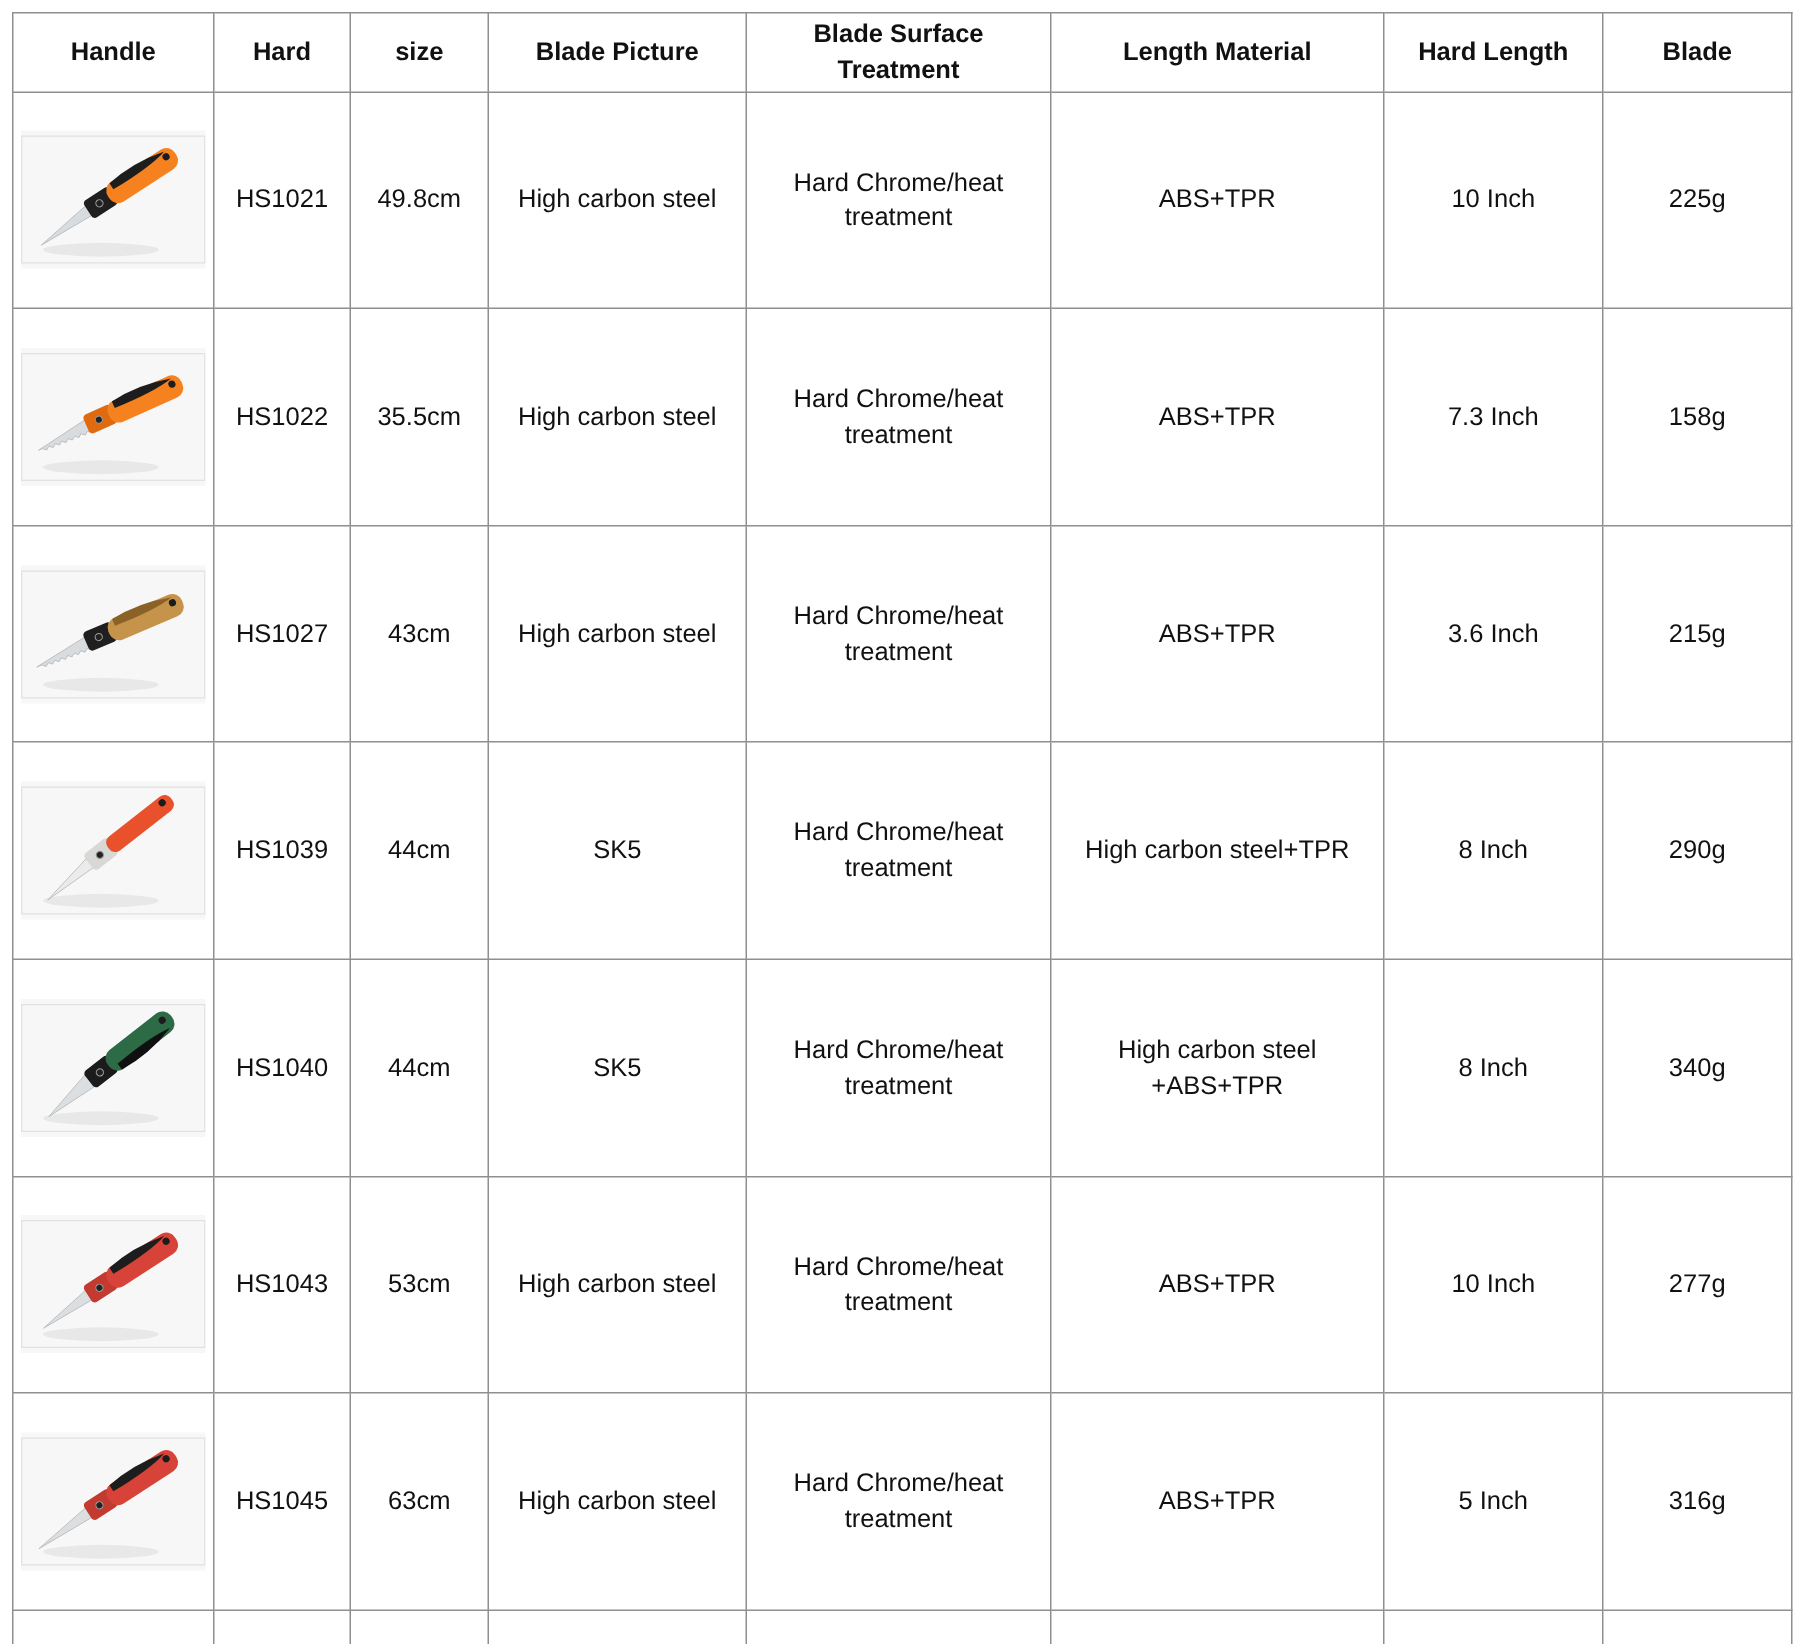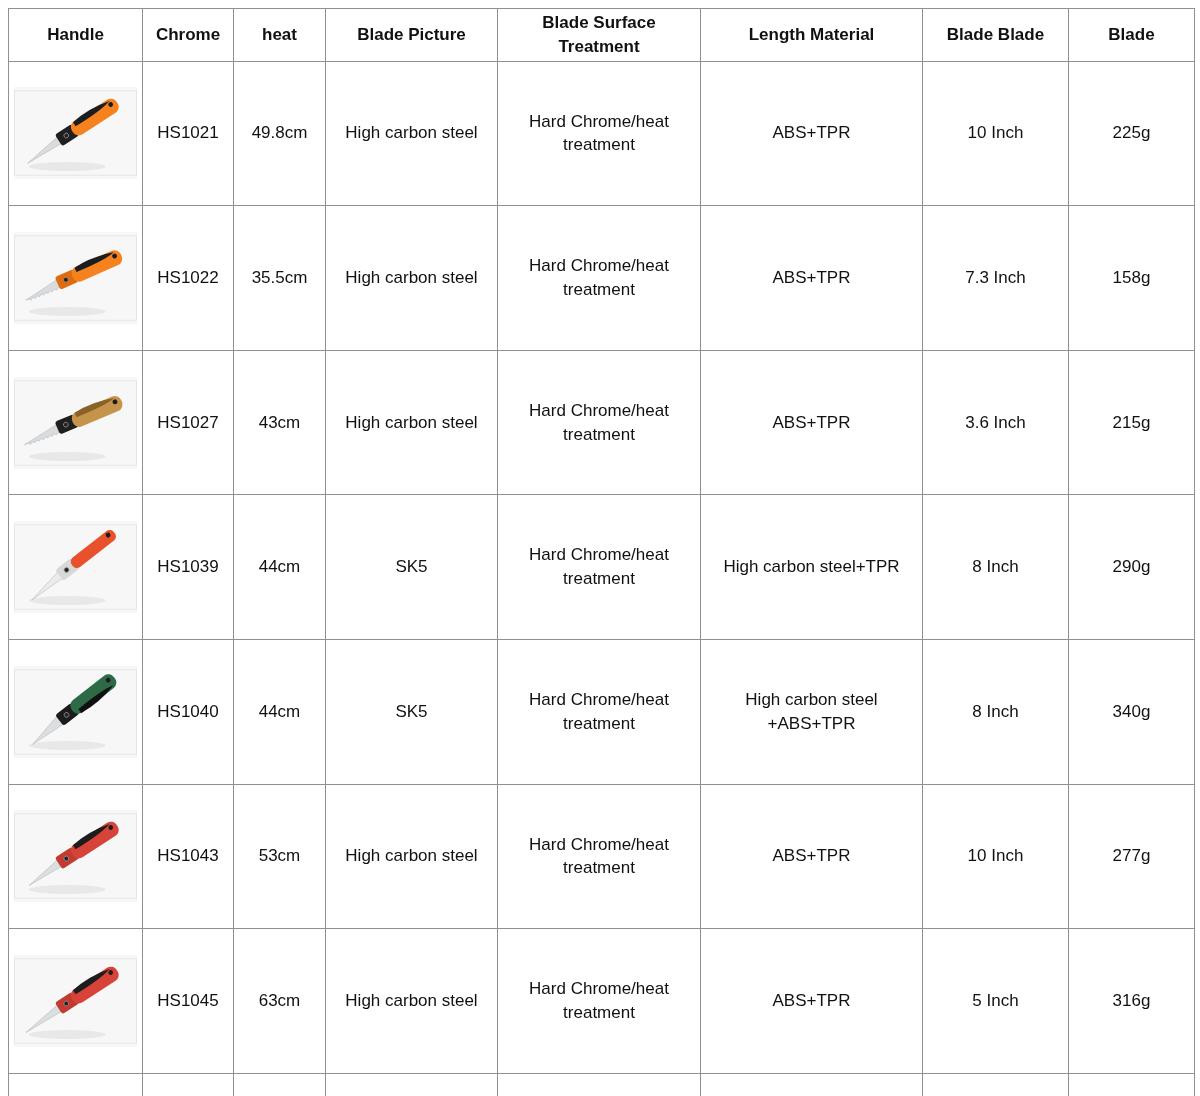--- a/index.html
+++ b/index.html
@@ -36,26 +36,26 @@
         <col style="width:92px">
         <col style="width:172px">
       <col style="width:203px">
         <col style="width:222px">
         <col style="width:146px">
         <col style="width:126px">
     </colgroup>
     <thead>
       <tr>
         <th>Handle</th>
-        <th>Chrome</th>
-        <th>heat</th>
+        <th>Hard</th>
+        <th>size</th>
         <th>Blade Picture</th>
         <th>Blade Surface Treatment</th>
         <th>Length Material</th>
-        <th>Blade Blade</th>
+        <th>Hard Length</th>
         <th>Blade</th>
       </tr>
     </thead>
     <tbody>
         <tr>
     <td class="picture-cell">
       <svg class="saw-photo" viewBox="0 0 134 93" preserveAspectRatio="xMidYMid meet" xmlns="http://www.w3.org/2000/svg">
               <rect x="0" y="0" width="134" height="93" fill="#f7f7f7"></rect>
               <rect x="0.5" y="0.5" width="133" height="92" fill="none" stroke="#e3e3e3" stroke-width="1"></rect>
               <ellipse cx="58" cy="83" rx="42" ry="5" fill="#000000" opacity="0.06"></ellipse>

